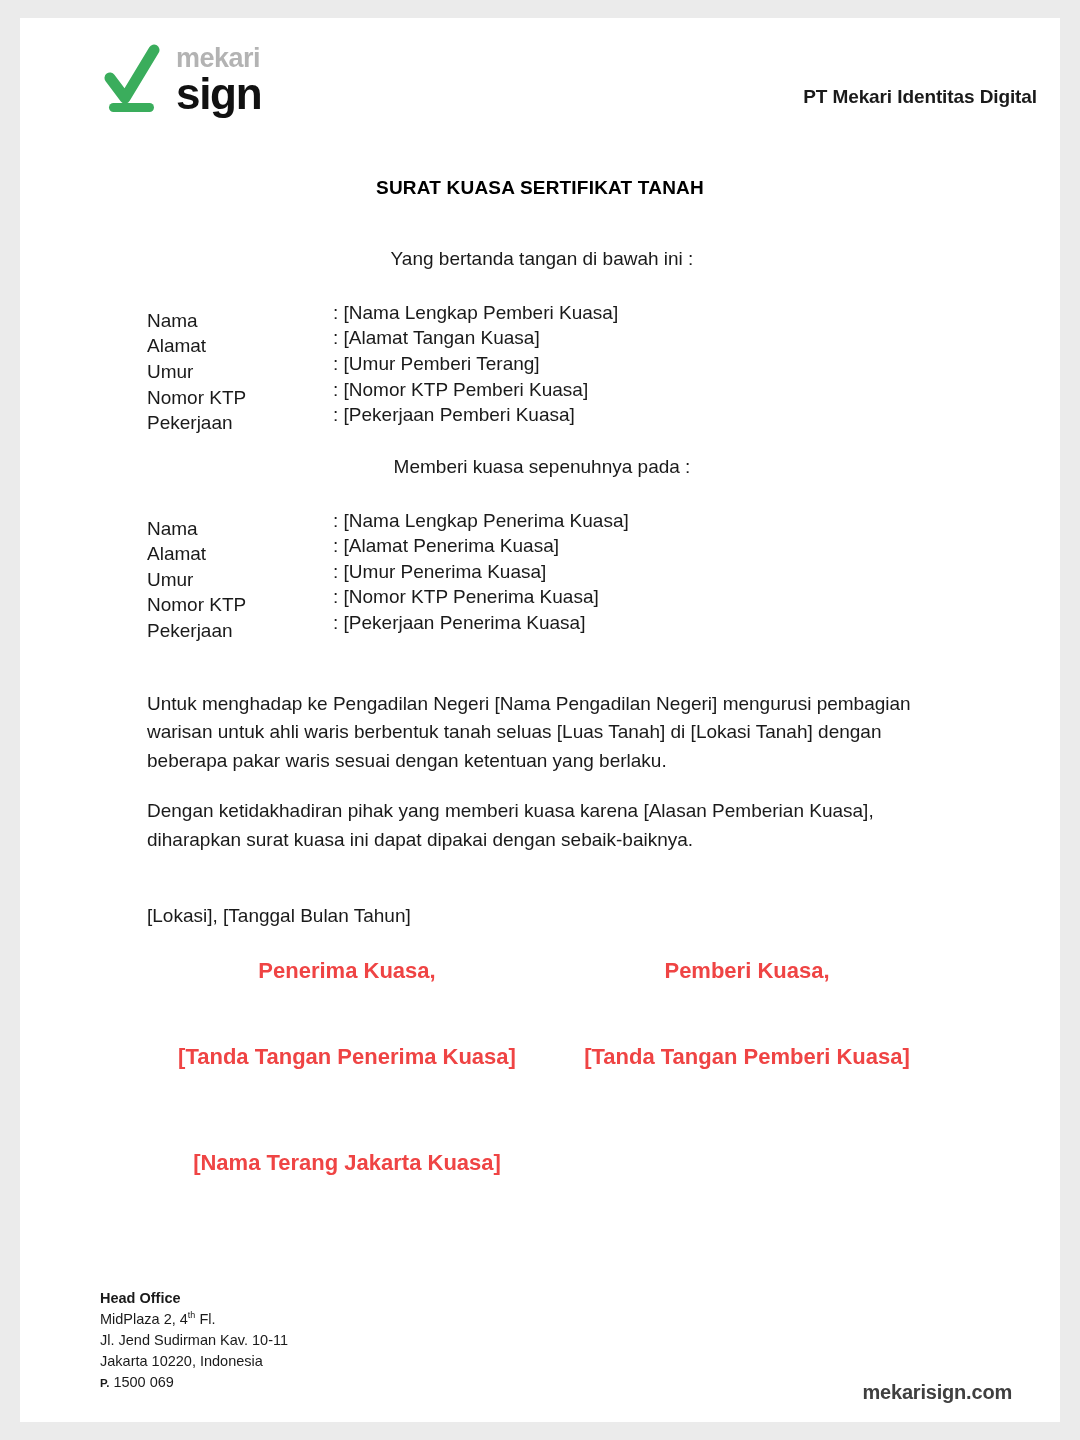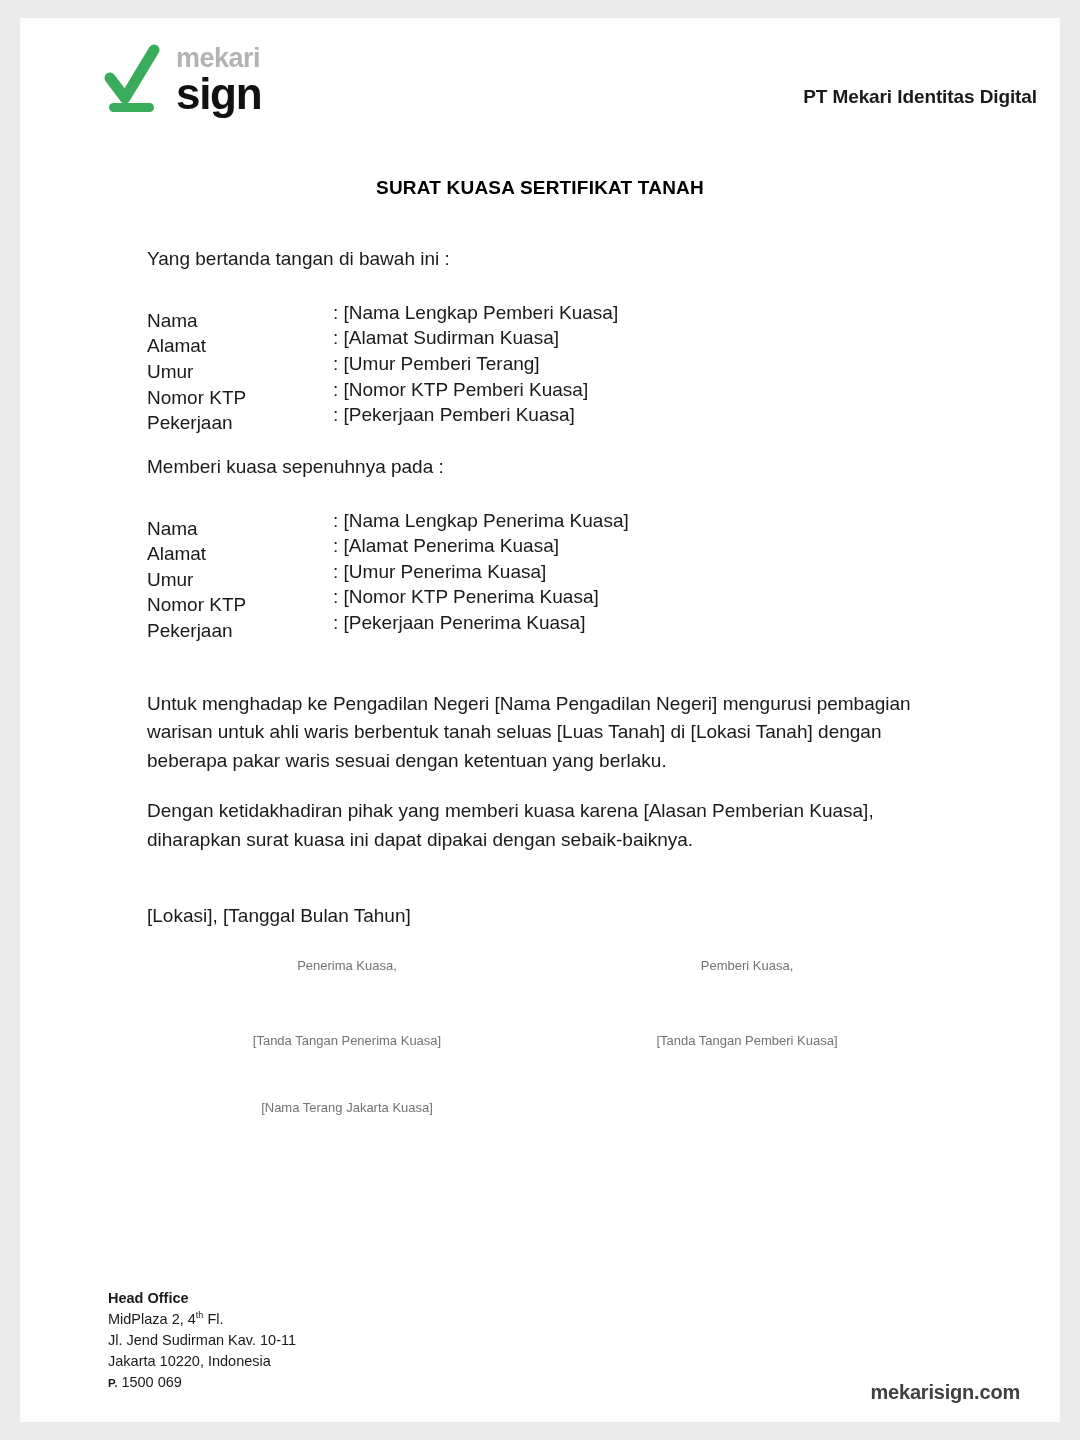--- a/index.html
+++ b/index.html
@@ -97,20 +97,21 @@
     position: absolute;
     left: 127px;
     top: 228px;
     width: 790px;
   }
 
   .lead-line {
     font-size: 19px;
     color: #1a1a1a;
     line-height: 1.36;
+    text-align: center;
   }
 
   .field-table {
     margin-top: 28px;
   }
   .field-row {
     display: flex;
     font-size: 19px;
     color: #1a1a1a;
     line-height: 25.6px;
@@ -141,31 +142,31 @@
     left: 127px;
     top: 940px;
     width: 800px;
   }
   .sign-row {
     display: flex;
   }
   .sign-col {
     width: 400px;
     text-align: center;
-    font-size: 13px;
-    font-weight: normal;
-    color: #737373;
+    font-size: 22px;
+    font-weight: bold;
+    color: #ef4444;
   }
   .sign-row-heading { margin-bottom: 60px; }
-  .sign-row-signature { margin-bottom: 52px; }
+  .sign-row-signature { margin-bottom: 80px; }
 
   
   .footer {
     position: absolute;
-    left: 8px;
+    left: 0;
     bottom: 0;
     width: 1040px;
     height: 140px;
   }
   .footer-address {
     position: absolute;
     left: 80px;
     top: 6px;
     font-size: 14.5px;
     color: #1a1a1a;
@@ -223,21 +224,21 @@
 
     <div class="lead-line">Yang bertanda tangan di bawah ini :</div>
 
     <div class="field-table">
       <div class="field-row">
         <span class="field-label">Nama</span>
         <span class="field-value">: [Nama Lengkap Pemberi Kuasa]</span>
       </div>
       <div class="field-row">
         <span class="field-label">Alamat</span>
-        <span class="field-value">: [Alamat Sudirman Kuasa]</span>
+        <span class="field-value">: [Alamat Tangan Kuasa]</span>
       </div>
       <div class="field-row">
         <span class="field-label">Umur</span>
         <span class="field-value">: [Umur Pemberi Terang]</span>
       </div>
       <div class="field-row">
         <span class="field-label">Nomor KTP</span>
         <span class="field-value">: [Nomor KTP Pemberi Kuasa]</span>
       </div>
       <div class="field-row">

